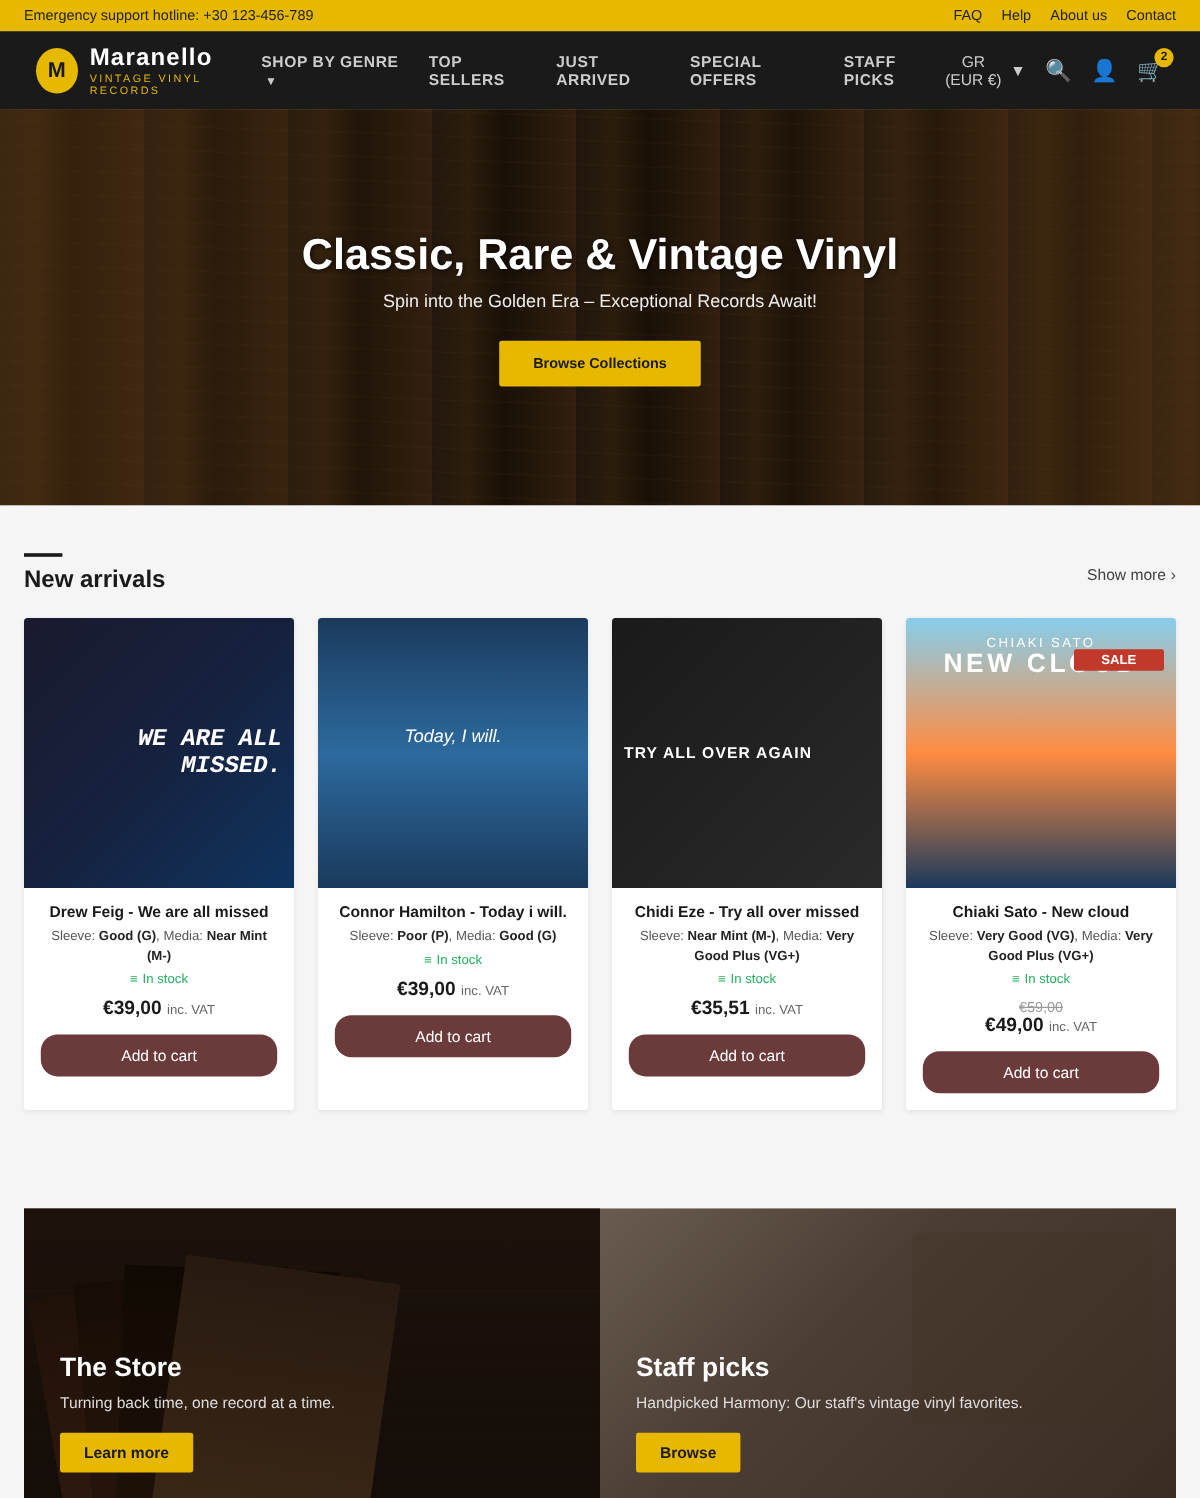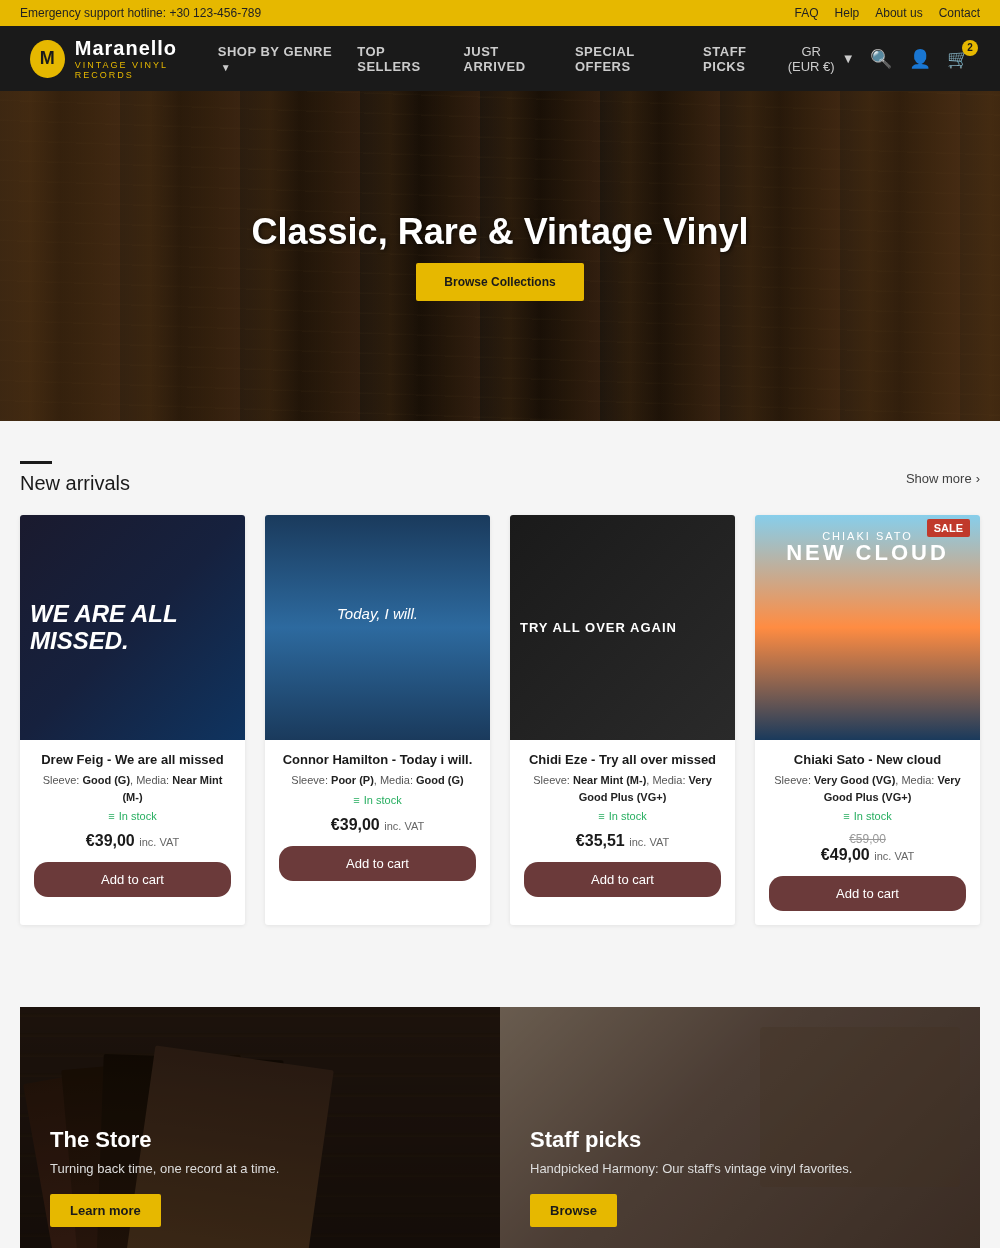--- a/index.html
+++ b/index.html
@@ -87,41 +87,41 @@
     }
 
     
     .main { max-width: 1000px; margin: 0 auto; padding: 0 20px; }
 
     
     .section { padding: 40px 0 30px; }
     .section-header { display: flex; align-items: center; justify-content: space-between; margin-bottom: 20px; }
     .section-title-area { display: flex; flex-direction: column; }
     .section-divider { width: 32px; height: 3px; background: #1a1a1a; margin-bottom: 8px; }
-    .section-title { font-size: 20px; font-weight: normal; color: #1a1a1a; }
+    .section-title { font-size: 20px; font-weight: bold; color: #1a1a1a; }
     .show-more { color: #404040; font-size: 13px; text-decoration: none; display: flex; align-items: center; gap: 4px; }
 
     
     .product-grid { display: grid; grid-template-columns: repeat(4, 1fr); gap: 20px; }
     .product-card {
       background: #fff; border-radius: 3px;
       overflow: hidden; position: relative;
       box-shadow: 0 1px 4px rgba(0,0,0,0.08);
     }
     .product-image-wrap { position: relative; width: 100%; padding-top: 100%; overflow: hidden; }
     .product-image-wrap .album-art {
       position: absolute; top: 0; left: 0; right: 0; bottom: 0;
       display: flex; align-items: center; justify-content: center;
       overflow: hidden;
     }
     .sale-badge {
-      position: absolute; top: 4px; right: 10px;
+      position: absolute; top: 26px; right: 10px;
       background: #c0392b; color: #fff;
       font-size: 11px; font-weight: bold;
-      padding: 3px 7px; border-radius: 2px;
+      padding: 3px 23px; border-radius: 2px;
       z-index: 2;
     }
     .product-info { padding: 12px 14px 14px; }
     .product-name { font-size: 13px; font-weight: bold; color: #1a1a1a; text-align: center; margin-bottom: 5px; }
     .product-meta { font-size: 11px; color: #555; text-align: center; margin-bottom: 5px; line-height: 1.5; }
     .product-meta strong { color: #222; }
     .in-stock { color: #27ae60; font-size: 11px; text-align: center; margin-bottom: 10px; display: flex; align-items: center; justify-content: center; gap: 4px; }
     .price-area { text-align: center; margin-bottom: 12px; }
     .price-old { font-size: 12px; color: #999; text-decoration: line-through; }
     .price-current { font-size: 16px; font-weight: bold; color: #1a1a1a; }
@@ -132,21 +132,21 @@
       cursor: pointer; border-radius: 14px; font-weight: 500;
     }
 
     
     .art-1 { background: linear-gradient(135deg, #1a1a2e 0%, #16213e 50%, #0f3460 100%); width: 100%; height: 100%; display: flex; align-items: center; justify-content: center; }
     .art-2 { background: linear-gradient(180deg, #1a3a5c 0%, #2d6a9f 50%, #1a3a5c 100%); width: 100%; height: 100%; }
     .art-3 { background: linear-gradient(135deg, #1a1a1a 0%, #2a2a2a 100%); width: 100%; height: 100%; display: flex; align-items: center; justify-content: flex-start; }
     .art-4 { background: linear-gradient(180deg, #87ceeb 0%, #ff8c42 50%, #1a3a5c 100%); width: 100%; height: 100%; }
 
     
-    .art-text-1 { color: #fff; font-size: 24px; font-weight: 900; text-align: left; line-height: 1.1; padding: 10px; font-style: italic; text-transform: uppercase; }
+    .art-text-1 { color: #fff; font-size: 20px; font-weight: 900; text-align: right; line-height: 1.1; padding: 10px; font-style: italic; text-transform: uppercase; font-family: Liberation Mono, monospace; }
     .art-text-3 { color: #fff; font-size: 11px; text-align: center; padding: 10px; }
 
     
     .banner-section { display: grid; grid-template-columns: 1fr 1fr; gap: 0; margin: 20px 0 0; }
     .banner-card {
       position: relative; height: 250px;
       display: flex; flex-direction: column;
       justify-content: flex-end; padding: 30px;
       overflow: hidden;
       margin-top: 32px;
@@ -217,20 +217,21 @@
     <div class="cart-wrapper">
       <a href="#" class="header-icon">🛒</a>
       <span class="cart-badge">2</span>
     </div>
   </div>
 </header>
 
 <div class="hero">
   <div class="hero-content">
     <h1>Classic, Rare &amp; Vintage Vinyl</h1>
+    <p>Spin into the Golden Era – Exceptional Records Await!</p>
     <button class="hero-btn">Browse Collections</button>
   </div>
 </div>
 
 <div class="main">
 
   <section class="section">
     <div class="section-header">
       <div class="section-title-area">
         <div class="section-divider"></div>

